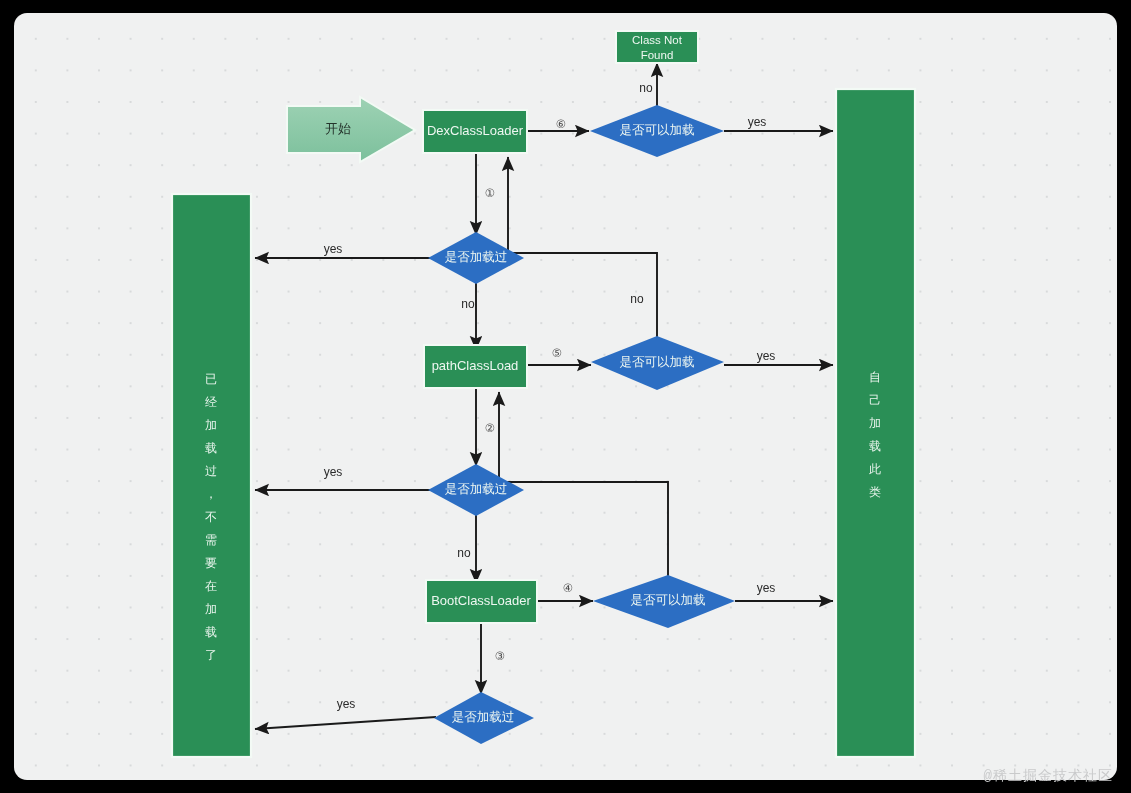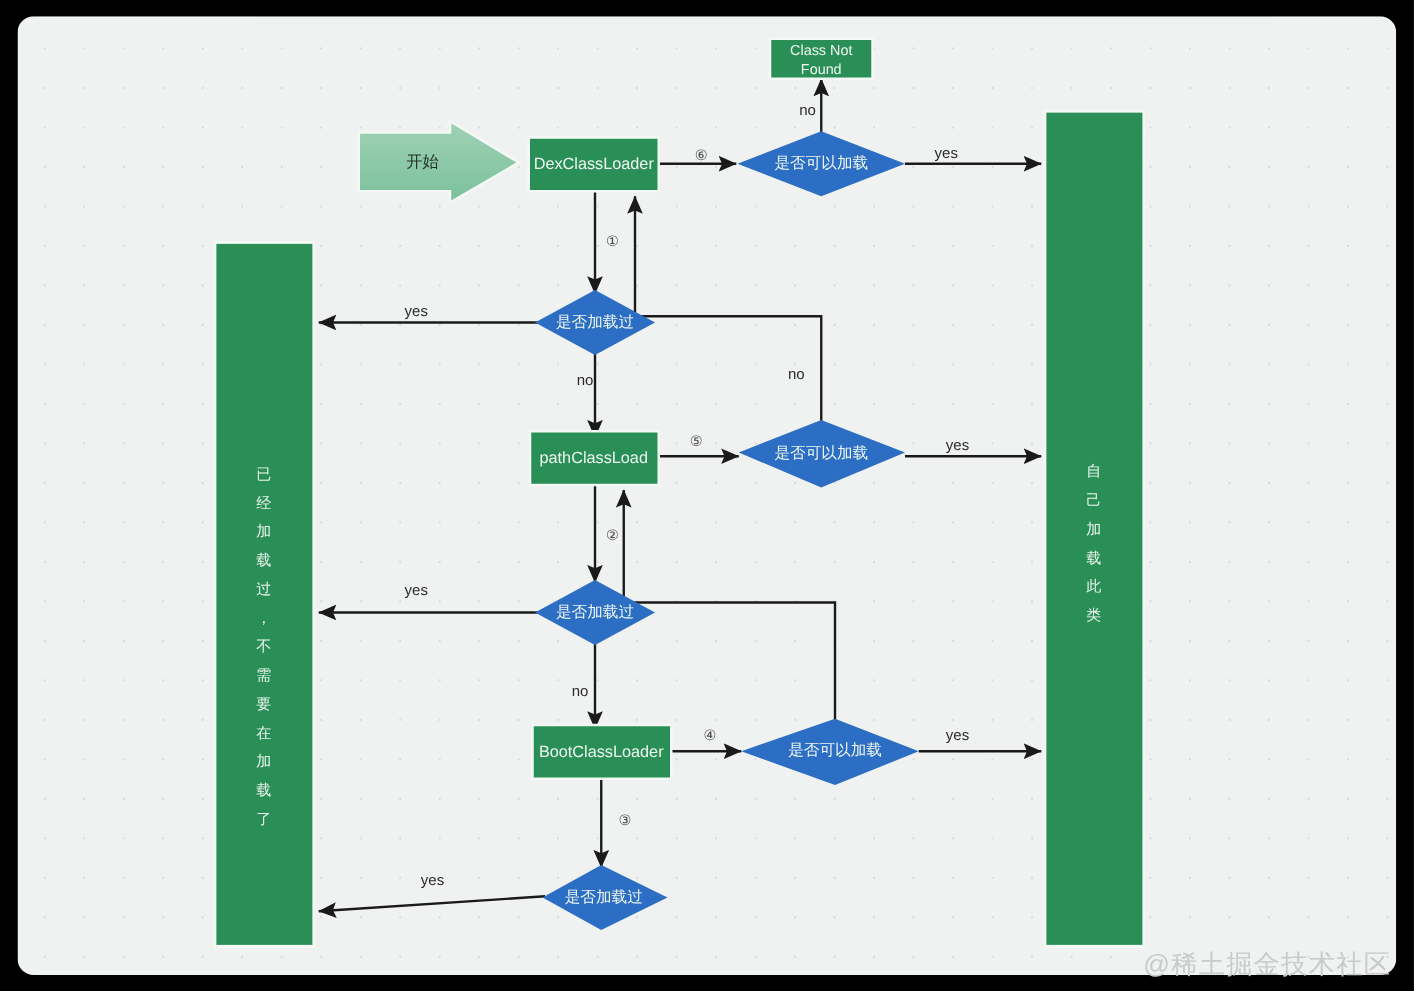--- a/index.html
+++ b/index.html
@@ -70,22 +70,22 @@
   }
   .edge-line {
     stroke: #1a1a1a;
     stroke-width: 1.9px;
     fill: none;
   }
   #watermark {
     position: absolute;
     right: 18px;
     bottom: 8px;
-    font-family: Liberation Sans, sans-serif;
-    font-size: 21px;
+    font-family: Liberation Mono, monospace;
+    font-size: 14px;
     color: #c9cacb;
     letter-spacing: 1px;
     white-space: nowrap;
   }
 </style>
 </head>
 <body>
 
 <div id="canvas-wrap">
   <div id="board"></div>

